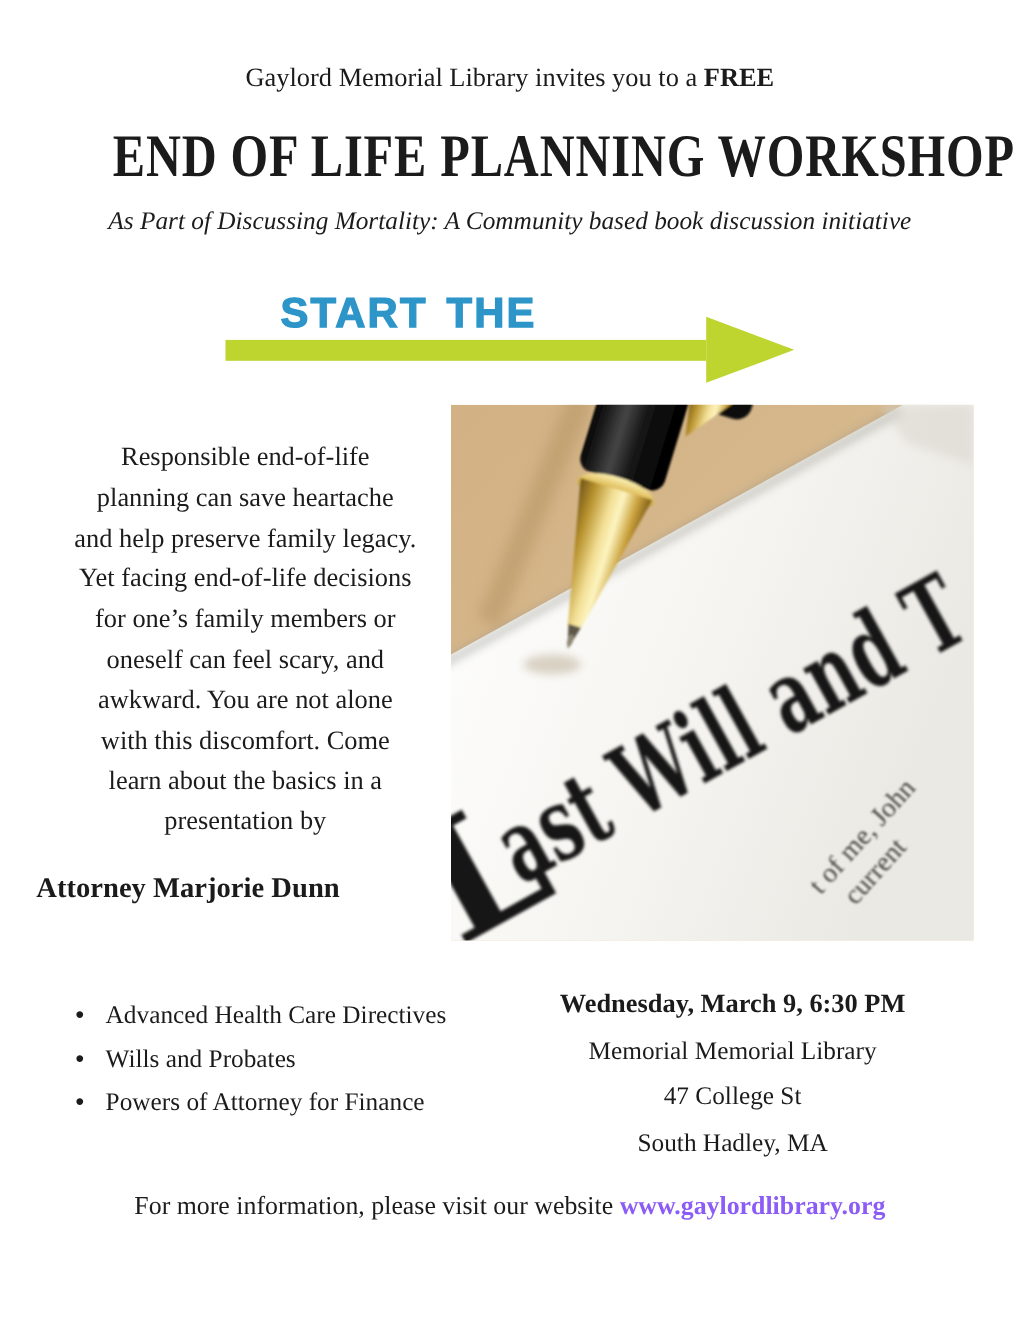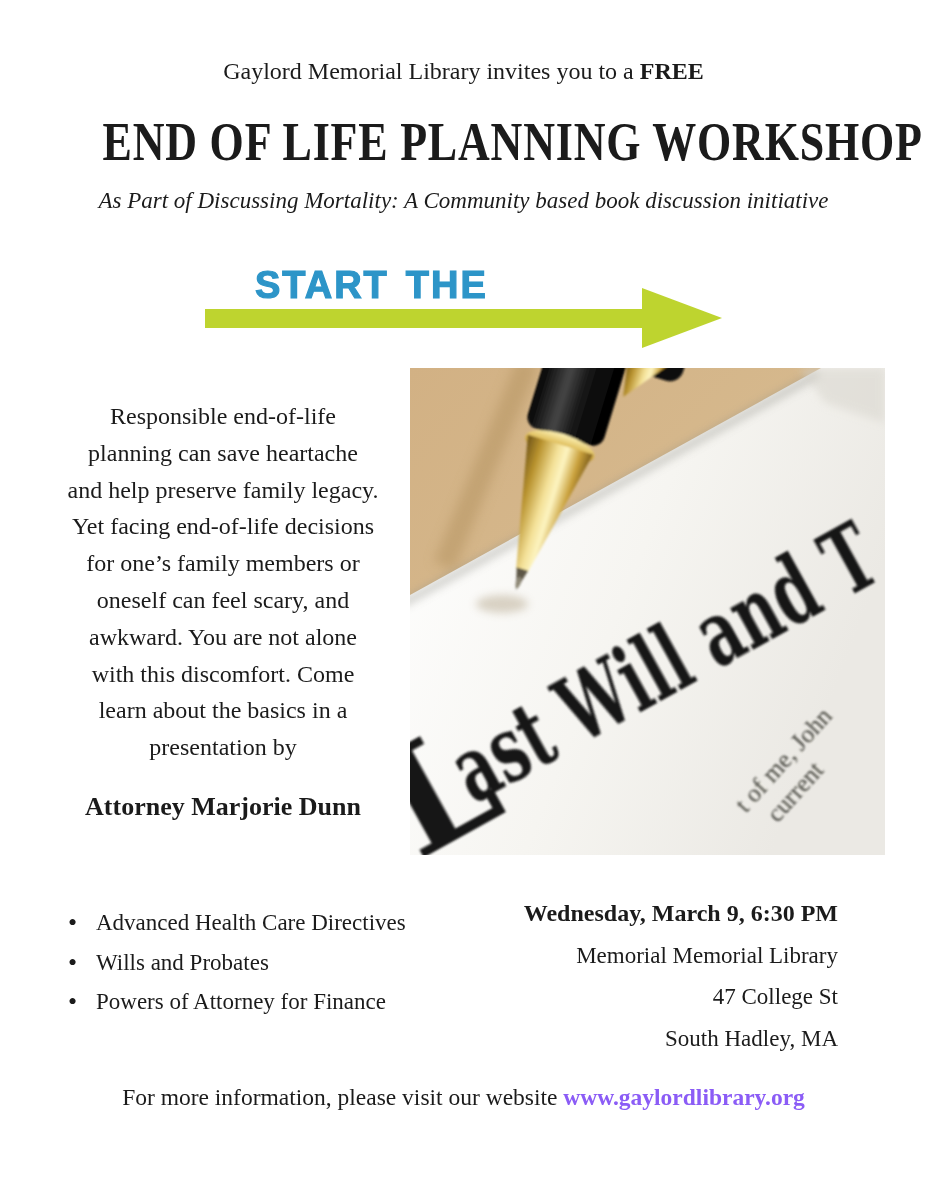--- a/index.html
+++ b/index.html
@@ -35,32 +35,32 @@
   }
 
   
   .photo { position:absolute; left:410px; top:368px; width:475px; height:487px; }
 
   
   .paragraph {
     position:absolute; left:33px; top:398px; width:380px; text-align:center;
     font-size:24px; line-height:36.8px; white-space:pre-line;
   }
-  .presenter { position:absolute; left:33px; top:792px; width:380px; text-align:center; font-size:26px; font-weight:bold; }
+  .presenter { position:absolute; left:33px; top:792px; width:380px; font-size:26px; font-weight:bold; }
 
   
   .topics { position:absolute; left:66px; top:893px; width:400px; }
   .topics-heading { font-size:23px; }
   .topics-heading .em { font-weight:bold; }
   .topics ul { margin:10px 0 0 0; padding:0; }
   .topics li { position:relative; list-style:none; padding-left:30px; line-height:39.5px; font-size:23px; }
   .topics li::before { content:"\2022"; position:absolute; left:2px; top:0; font-size:26px; }
 
   
-  .event { position:absolute; left:448px; top:893px; width:390px; text-align:right; }
+  .event { position:absolute; left:471px; top:893px; width:390px; text-align:center; }
   .event p { margin:0; line-height:41.5px; font-size:23px; }
   .event .datetime { font-weight:bold; font-size:24px; }
 
   
   .footer { position:absolute; top:1084px; left:0; width:100%; text-align:center; font-size:23.5px; }
   .footer a { color:#8b5cf6; font-weight:bold; text-decoration:none; }
 </style>
 </head>
 <body>
 

